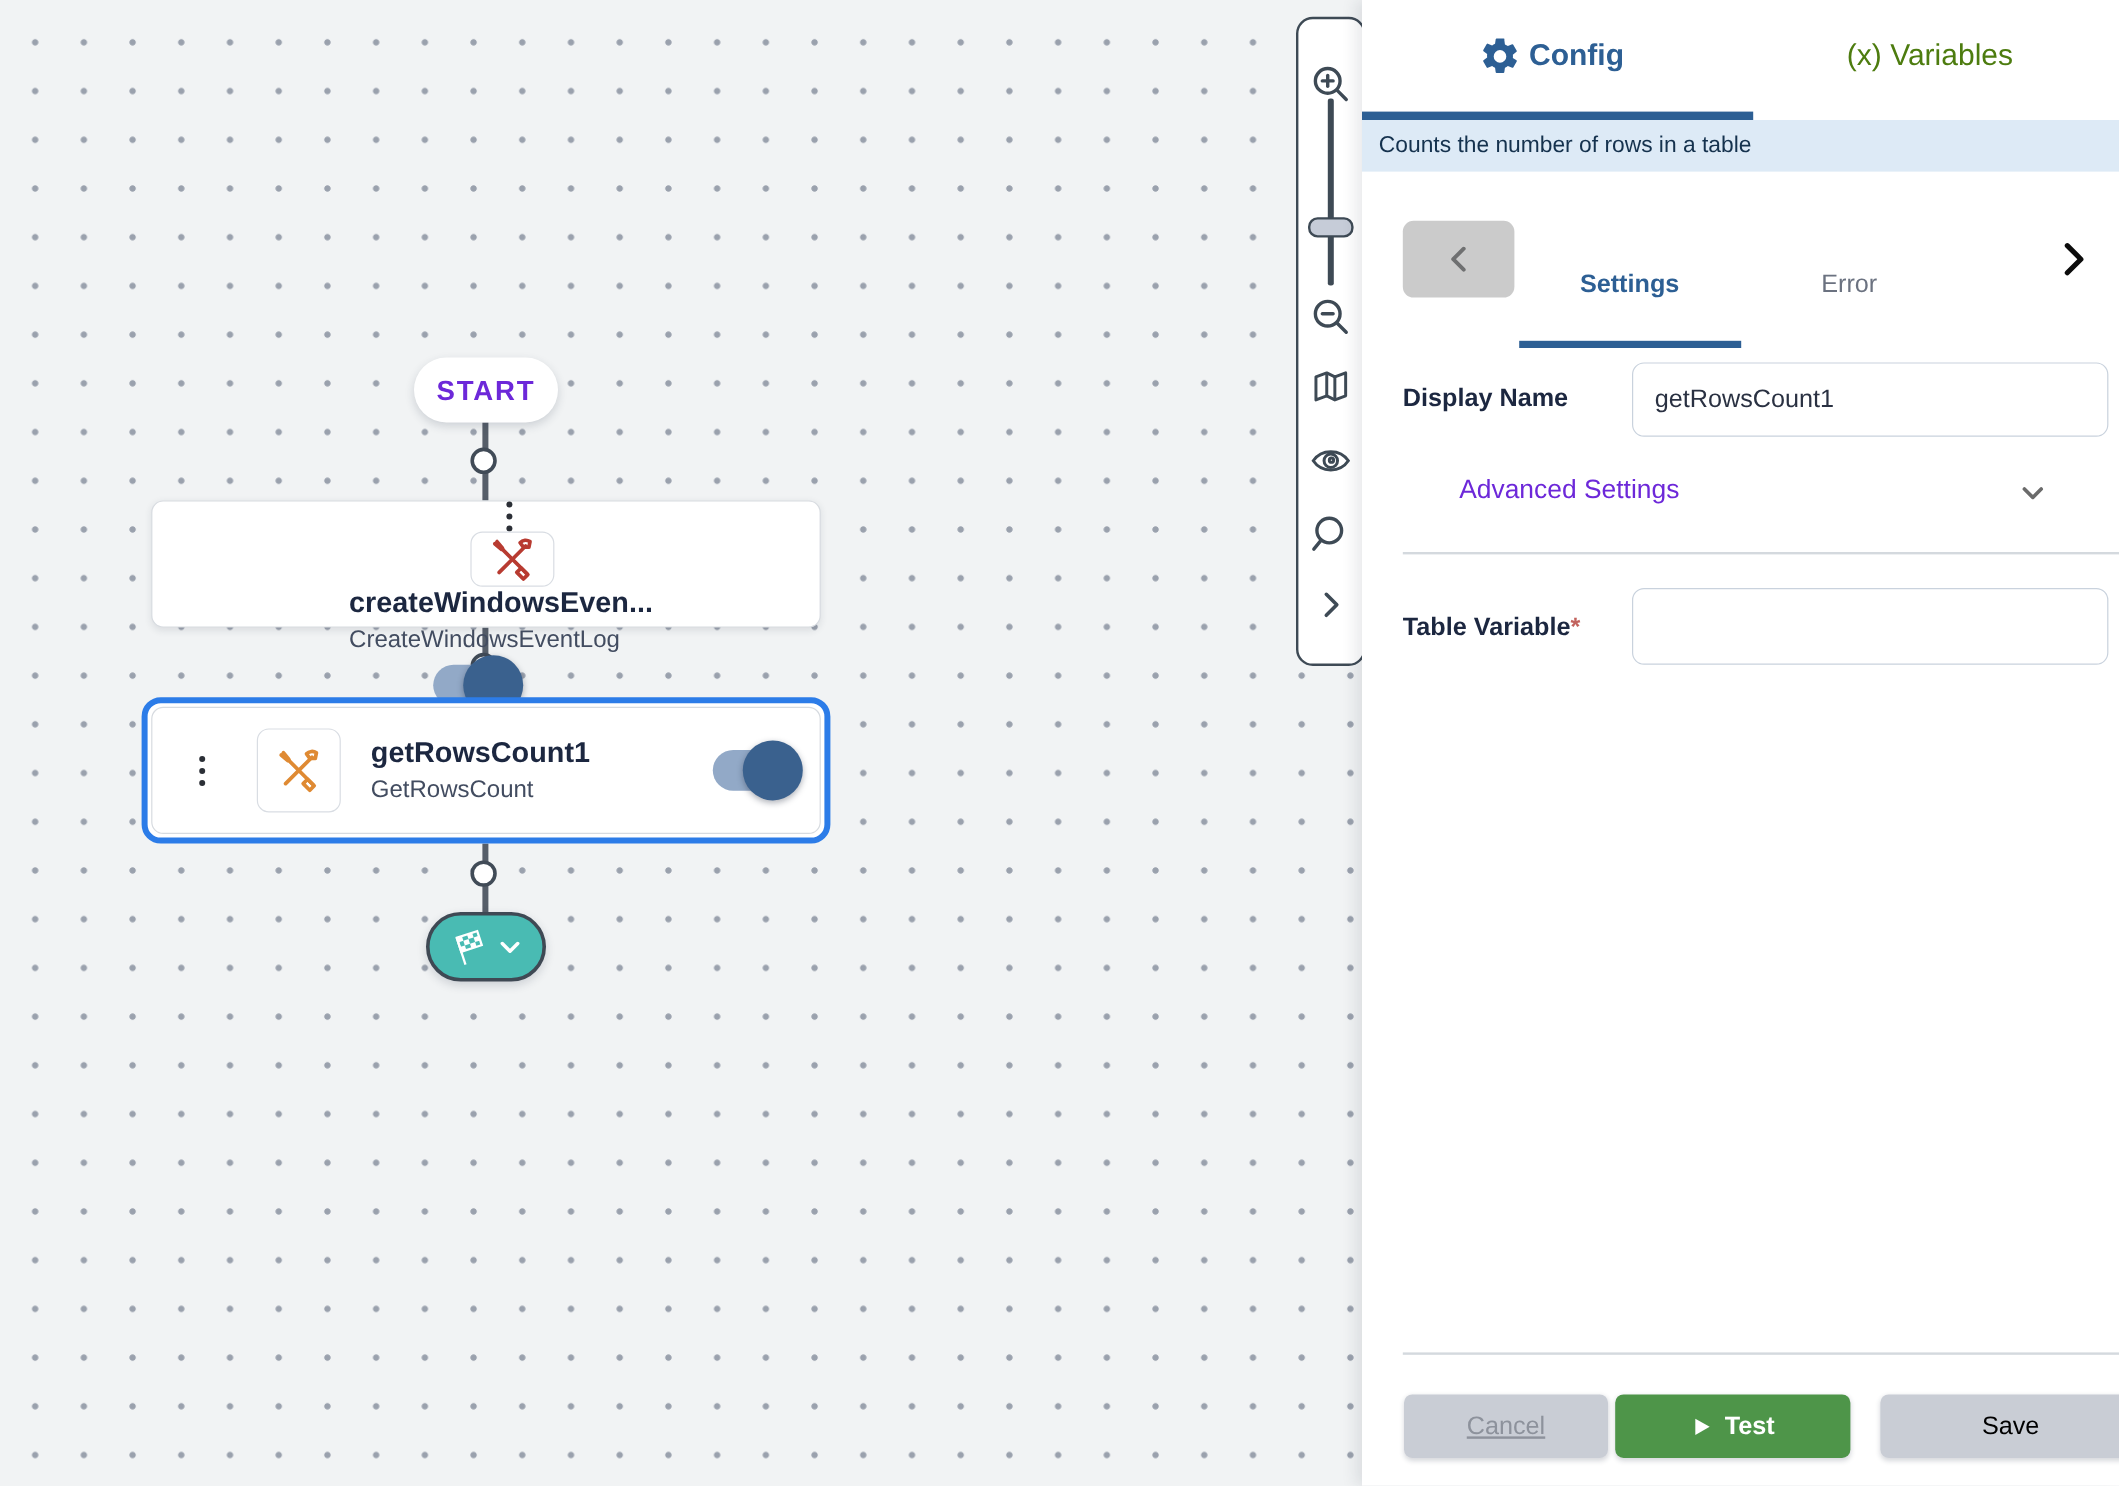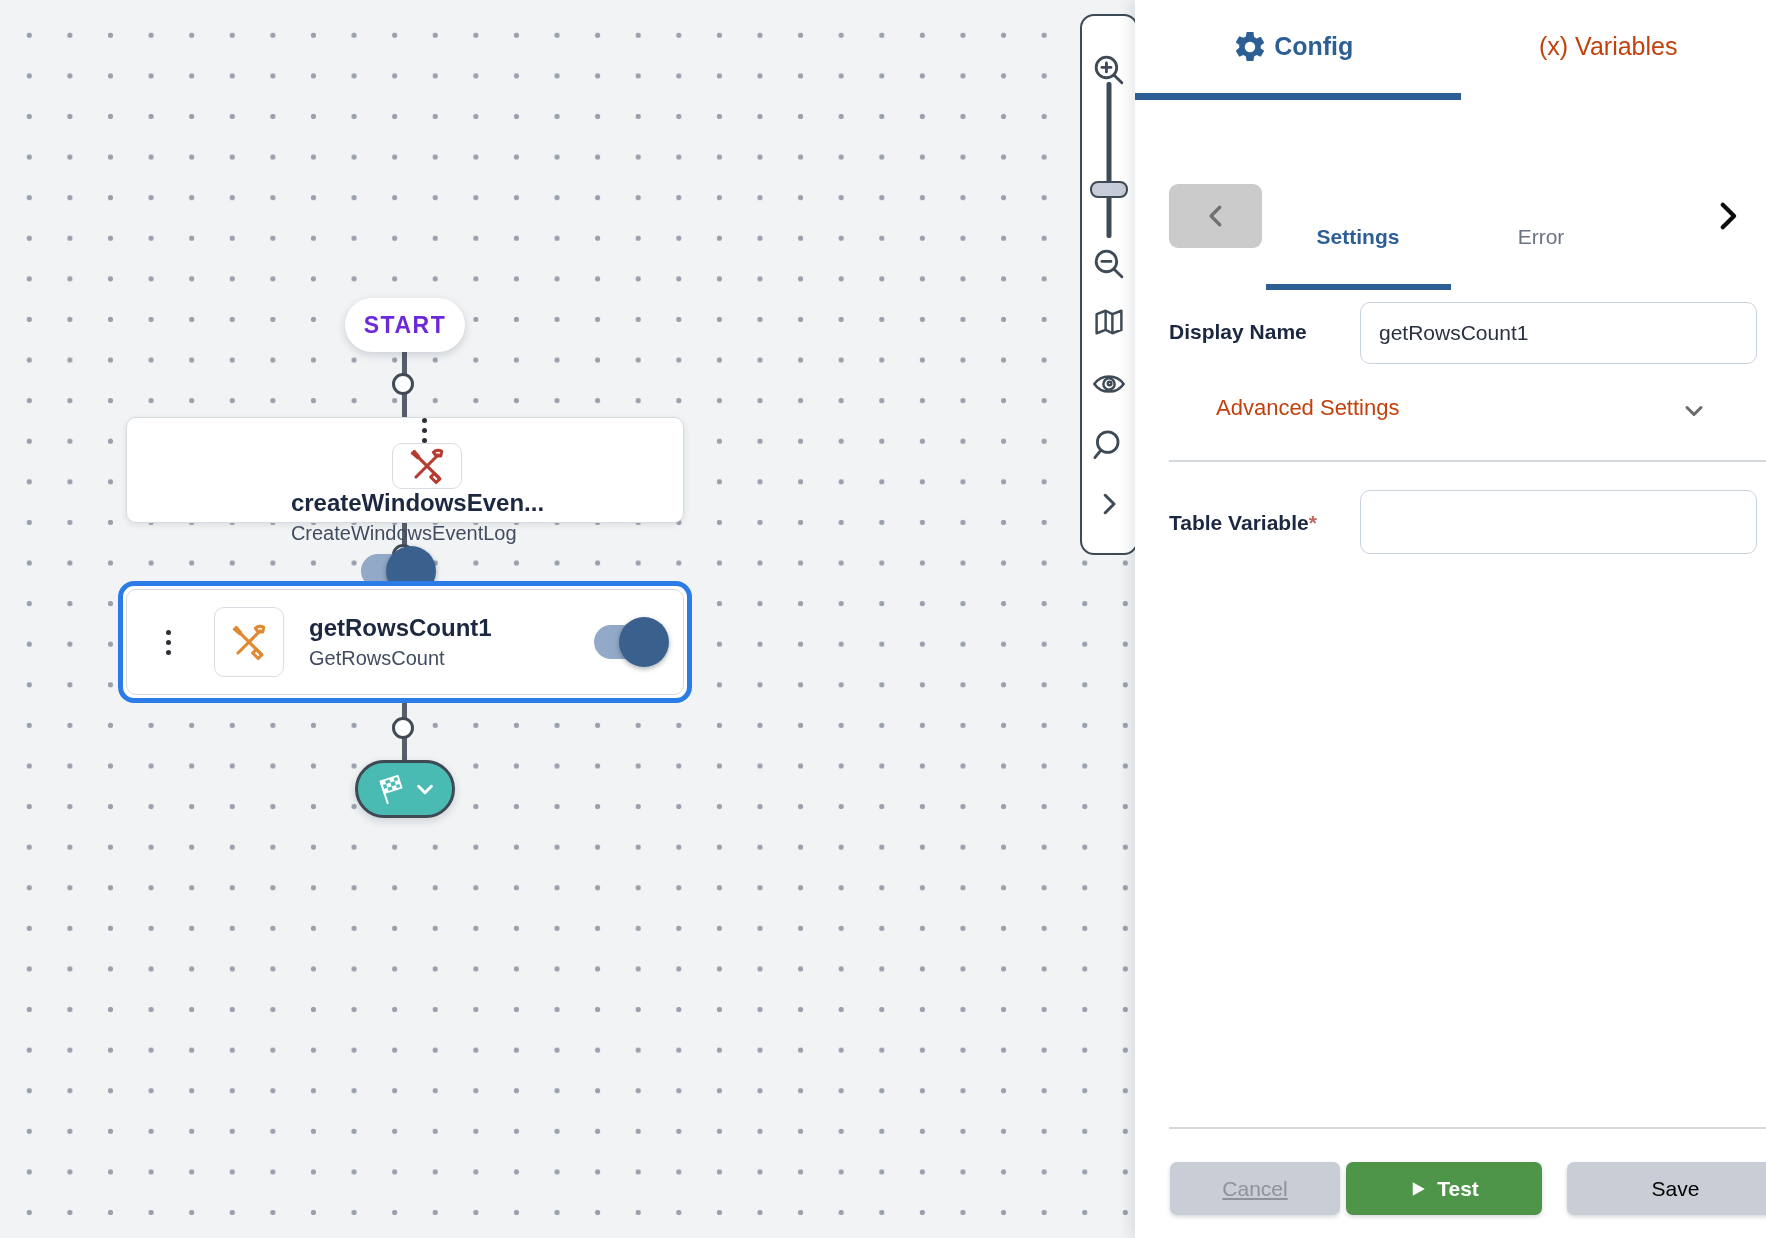--- a/index.html
+++ b/index.html
@@ -60,21 +60,21 @@
     width:38px; height:17px; background:#c6ccd8; border:2.5px solid #3e4a55; border-radius:8px; cursor:grab; }
 
   
   .panel { position:absolute; left:1135px; top:0; width:631px; height:1238px;
     background:#fff; z-index:10; box-shadow:-5px 0 12px rgba(30,40,60,.10); }
 
   .ptabs { position:absolute; top:0; left:0; width:100%; height:93px; display:flex;text-align:right; }
   .ptab { flex:1; display:flex; align-items:center; justify-content:center; gap:6px;
     font-size:25px; cursor:pointer; }
   .ptab.active { color:#2d5f94; font-weight:bold; }
-  .ptab.inactive { color:#c2410c; }
+  .ptab.inactive { color:#4d7c0f; }
   .ptab-underline { position:absolute; top:93px; left:0; width:326px; height:7px; background:#2d5f94; }
 
   .banner { position:absolute; top:100px; left:0; width:100%; height:43px;
     background:#ddeaf6; display:flex; align-items:center; padding-left:14px;
     font-size:19px; color:#15324e; }
 
   .back-btn { position:absolute; left:34px; top:184px; width:93px; height:64px;
     background:#cbcbcb; border:none; border-radius:9px; cursor:pointer;
     display:flex; align-items:center; justify-content:center; color:#6f7071; }
 
@@ -85,21 +85,21 @@
   .subtab-next { position:absolute; left:572px; top:196px; width:40px; height:40px;
     color:#0c0c0c; cursor:pointer; display:flex; align-items:center; justify-content:center; }
 
   .field-label { position:absolute; left:34px; font-size:21px; font-weight:bold; color:#1c2740; }
   .req { color:#c2635e; }
   .text-input { position:absolute; left:225px; width:397px; height:62px;
     border:1.5px solid #c9d2dd; border-radius:10px; font-size:21px; color:#2a3142;
     padding:0 18px; font-family:"Liberation Sans", sans-serif; background:#fff; outline:none; }
 
   .adv-row { position:absolute; left:81px; top:395px; width:520px; height:36px; cursor:pointer; }
-  .adv-label { font-size:22px; color:#c2410c; }
+  .adv-label { font-size:22px; color:#6d28d9; }
   .adv-chevron { position:absolute; right:28px; top:2px; color:#6b6b6b; }
 
   .divider { position:absolute; left:34px; right:0; height:1.5px; background:#d4d9de; }
 
   .btn { position:absolute; top:1162px; height:53px; border:none; border-radius:7px;
     font-size:21px; cursor:pointer; font-family:"Liberation Sans", sans-serif;
     box-shadow:0 2px 4px rgba(30,40,60,.18); }
   .btn-cancel { left:35px; width:170px; background:#c9cdd5; color:#8d929c; text-decoration:underline; }
   .btn-test { left:211px; width:196px; background:#4e9549; color:#fff; font-weight:bold;
     display:flex; align-items:center; justify-content:center; gap:10px; }
@@ -247,20 +247,23 @@
         <path d="M19.14 12.94a7 7 0 0 0 .06-.94 7 7 0 0 0-.06-.94l2.03-1.58a.5.5 0 0 0 .12-.64l-1.92-3.32a.5.5 0 0 0-.61-.22l-2.39.96a7.3 7.3 0 0 0-1.62-.94l-.36-2.54A.5.5 0 0 0 13.9 2h-3.8a.5.5 0 0 0-.49.42l-.36 2.54a7.3 7.3 0 0 0-1.62.94l-2.39-.96a.5.5 0 0 0-.61.22L2.71 8.48a.5.5 0 0 0 .12.64l2.03 1.58a7 7 0 0 0 0 1.88l-2.03 1.58a.5.5 0 0 0-.12.64l1.92 3.32c.14.24.42.34.61.22l2.39-.96c.5.38 1.03.7 1.62.94l.36 2.54c.04.24.25.42.49.42h3.8c.24 0 .45-.18.49-.42l.36-2.54a7.3 7.3 0 0 0 1.62-.94l2.39.96c.23.09.47 0 .61-.22l1.92-3.32a.5.5 0 0 0-.12-.64zM12 15.5A3.5 3.5 0 1 1 15.5 12 3.5 3.5 0 0 1 12 15.5z"></path>
       </svg>
       <span>Config</span>
     </div>
     <div class="ptab inactive">
       <span>(x) Variables</span>
     </div>
   </div>
   <div class="ptab-underline"></div>
 
+  <div class="banner">
+    <span>Counts the number of rows in a table</span>
+  </div>
 
   <button class="back-btn">
     <svg width="30" height="30" viewBox="0 0 24 24" fill="none" stroke="currentColor" stroke-width="2.6" stroke-linecap="round" stroke-linejoin="round">
       <polyline points="15 5 8 12 15 19"></polyline>
     </svg>
   </button>
 
   <div class="subtab settings">Settings</div>
   <div class="subtab error">Error</div>
   <div class="subtab-underline"></div>

